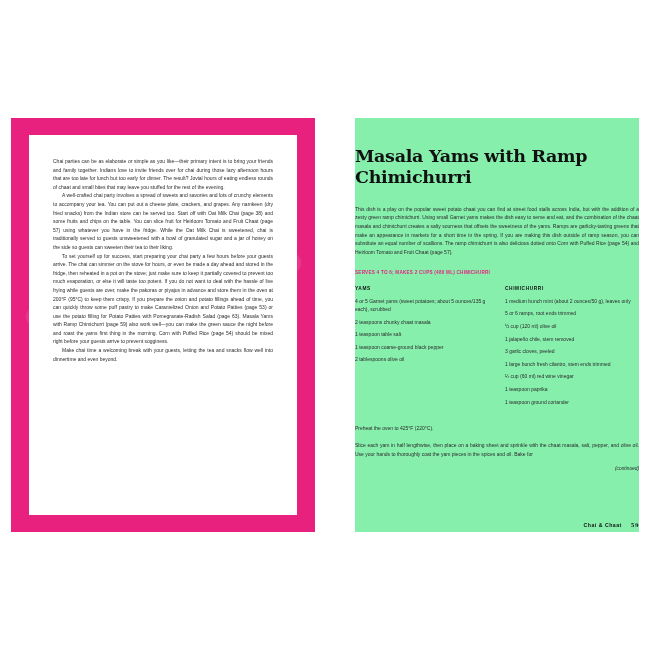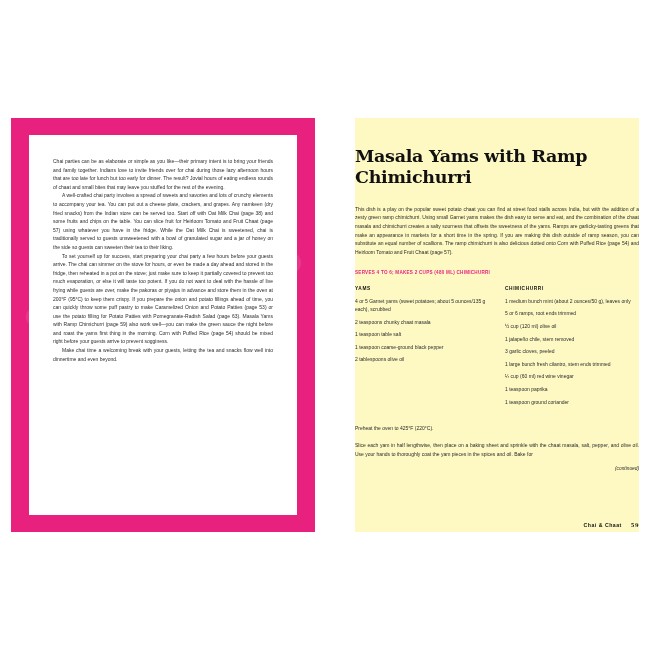--- a/index.html
+++ b/index.html
@@ -80,21 +80,21 @@
     text-indent: 9px;
   }
 
   
   .page-right {
     position: absolute;
     left: 355px;
     top: 118px;
     width: 284px;
     height: 414px;
-    background: #fef9c3;
+    background: #86efac;
     box-sizing: border-box;
   }
   .right-title {
     font-family: "DejaVu Serif", serif;
     font-weight: bold;
     font-size: 17.5px;
     line-height: 1.22;
     color: #111111;
     letter-spacing: -0.3px;
     margin: 28px 0 16px 0;

